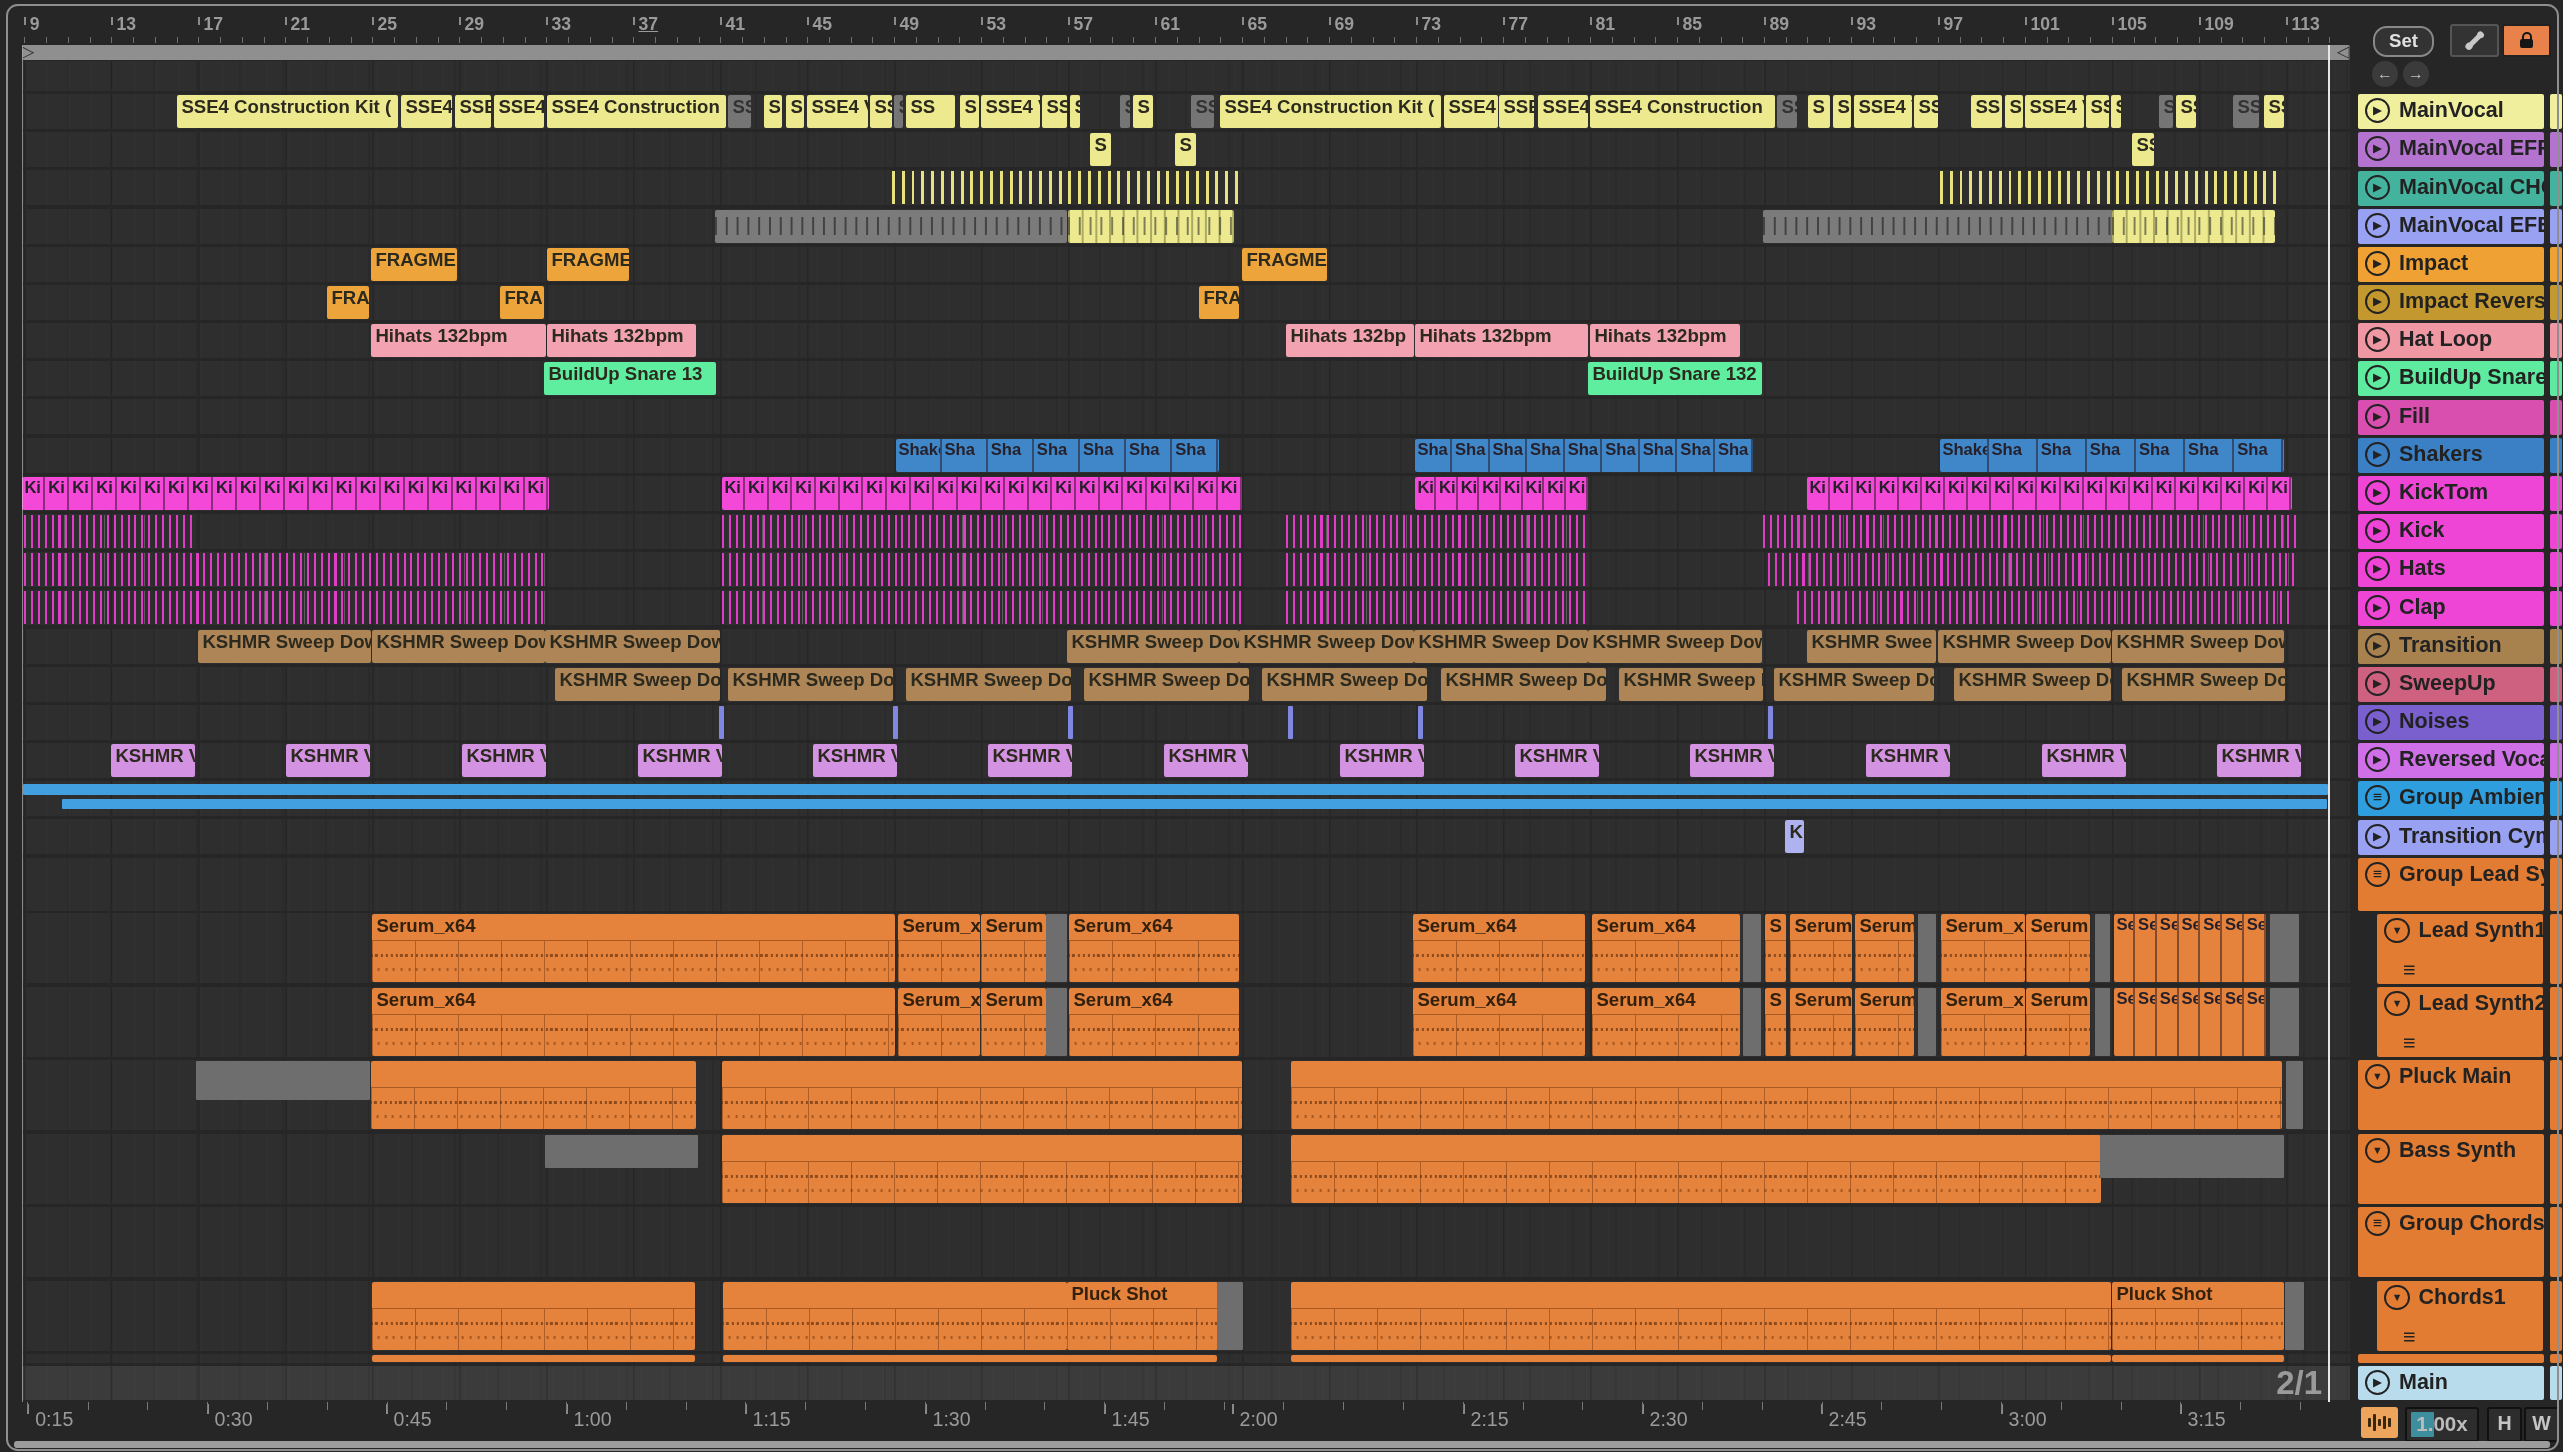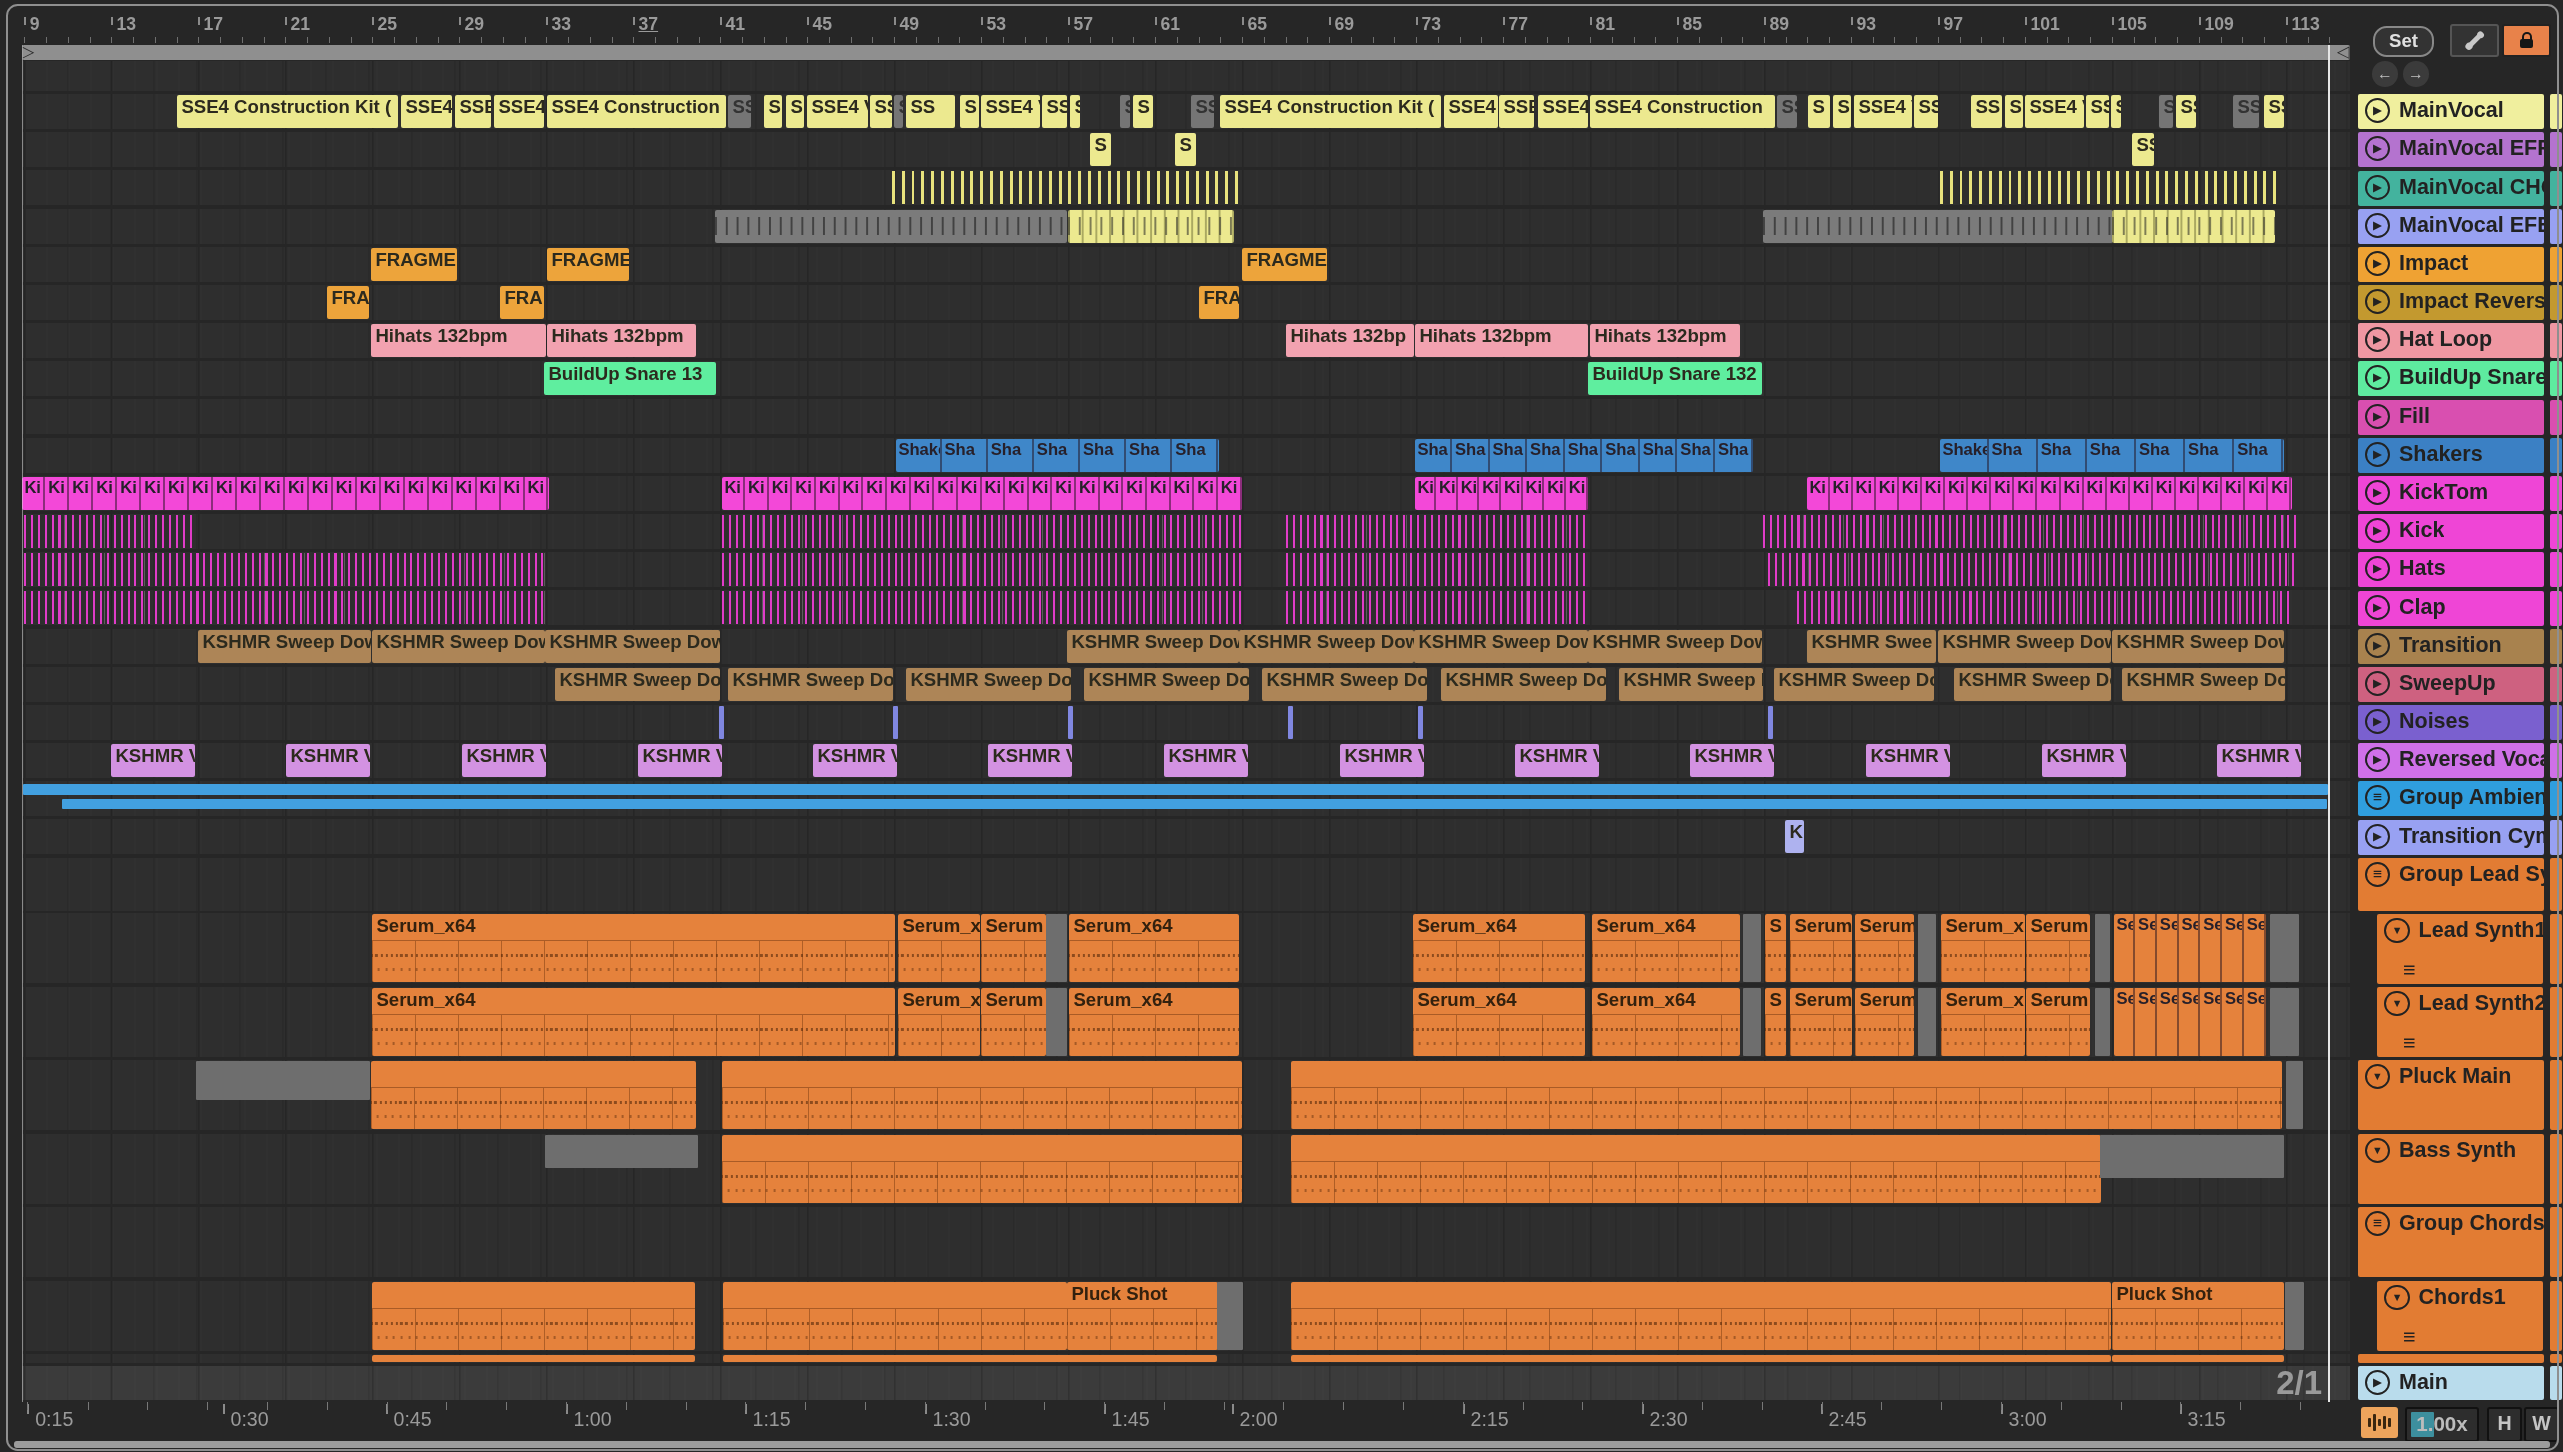--- a/index.html
+++ b/index.html
@@ -690,21 +690,21 @@
         <div class="clip " style="left: 1269px; width: 820px; background: rgb(229, 130, 60);"></div>
         <div class="clip " style="left: 2090px; width: 172px; background: rgb(229, 130, 60);"></div>
       </div>
       <div class="lane mainlane" style="top: 1366px; height: 34px;"></div>
     </div>
   <div id="startline" style="left:21.5px;"></div>
   <div id="playhead" style="left: 2328px;"></div>
   <div id="loopind" style="left: 2195px; top: 1364px;">2/1</div>
   <div id="timeruler">
       <div class="timetick" style="left: 13.7px;"><div class="tmark"></div>0:15</div>
-      <div class="timetick" style="left: 193px; margin-left: 16px;"><div class="tmark"></div>0:30</div>
+      <div class="timetick" style="left: 193px;"><div class="tmark"></div>0:30</div>
       <div class="timetick" style="left: 372px;"><div class="tmark"></div>0:45</div>
       <div class="timetick" style="left: 552px;"><div class="tmark"></div>1:00</div>
       <div class="timetick" style="left: 731px;"><div class="tmark"></div>1:15</div>
       <div class="timetick" style="left: 911px;"><div class="tmark"></div>1:30</div>
       <div class="timetick" style="left: 1090px;"><div class="tmark"></div>1:45</div>
       <div class="timetick" style="left: 1218px;"><div class="tmark"></div>2:00</div>
       <div class="timetick" style="left: 1449px;"><div class="tmark"></div>2:15</div>
       <div class="timetick" style="left: 1628px;"><div class="tmark"></div>2:30</div>
       <div class="timetick" style="left: 1807px;"><div class="tmark"></div>2:45</div>
       <div class="timetick" style="left: 1987px;"><div class="tmark"></div>3:00</div>

